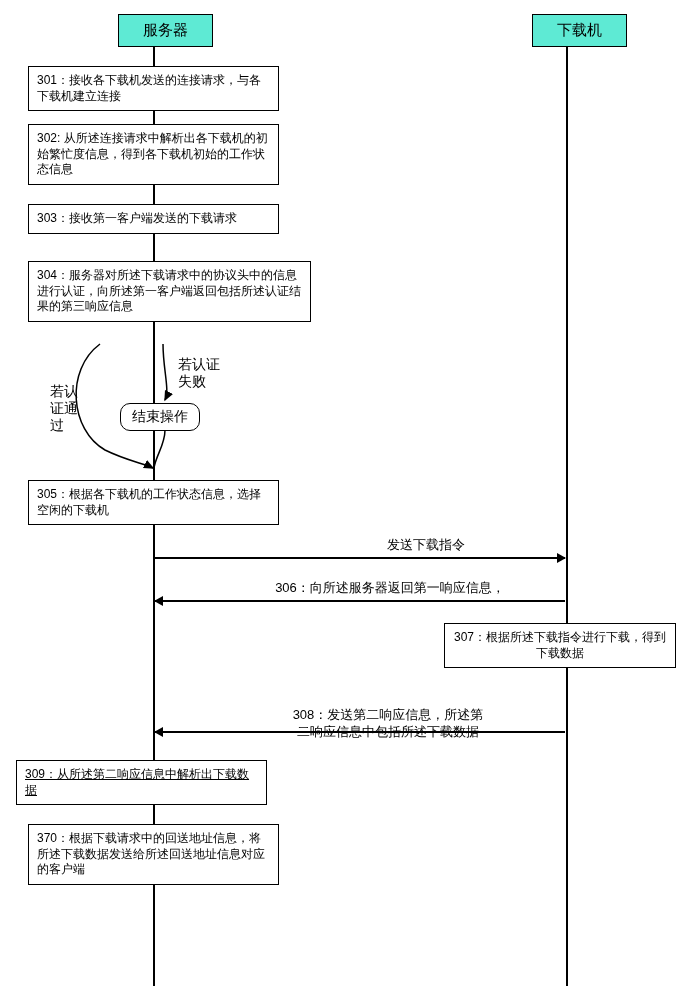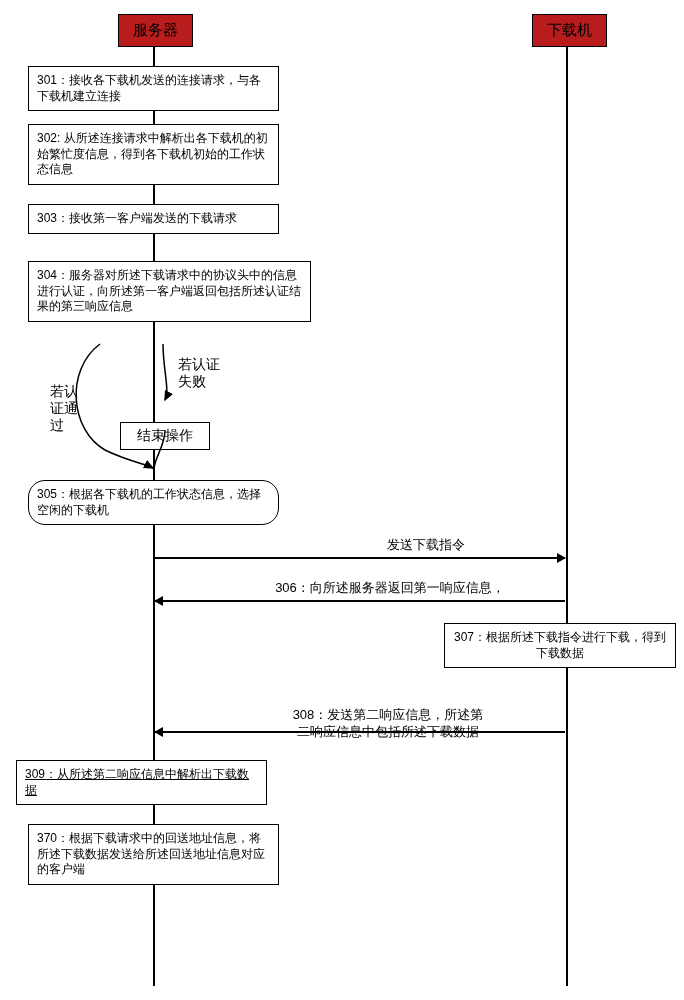--- a/index.html
+++ b/index.html
@@ -8,22 +8,22 @@
       height: 1000px;
       background: #fff;
       font-family: "SimSun", "Microsoft YaHei", sans-serif;
       font-size: 14px;
       position: relative;
       color: #000;
     }
     .participant-box {
       position: absolute;
       border: 1.5px solid #000;
-      padding: 6px 14px;
-      background: #b91c1c;
+      padding: 6px 24px;
+      background: #5eead4;
       text-align: center;
       white-space: nowrap;
       font-size: 15px;
     }
     .lifeline {
       position: absolute;
       width: 1.5px;
       background: #000;
     }
     .step-box {
@@ -113,39 +113,39 @@
 <div class="step-box" style="left:28px; top:261px; width:283px;">
   <span>304：服务器对所述下载请求中的协议头中的信息进行认证，向所述第一客户端返回包括所述认证结果的第三响应信息</span>
 </div>
 
 <div class="branch-label" style="left:178px; top:356px; white-space:pre;">若认证
 失败</div>
 <div class="branch-label" style="left:50px; top:383px; white-space:pre;">若认
 证通
 过</div>
 
-<div class="small-box" style="left:120px; top:422px; width:90px;">
+<div class="small-box" style="left:120px; top:403px; width:80px;border-radius:10px;">
   <span>结束操作</span>
 </div>
 
 <svg class="curve" width="684" height="1000">
   <defs>
     <marker id="arrowhead" markerWidth="8" markerHeight="8" refX="6" refY="3" orient="auto">
       <path d="M0,0 L7,3 L0,6 Z" fill="#000"></path>
     </marker>
   </defs>
 
   <path d="M163,344 C163,370 170,390 165,400" stroke="#000" stroke-width="1.5" fill="none" marker-end="url(#arrowhead)"></path>
 
   <path d="M100,344 C65,370 70,430 105,450 C125,460 145,464 153,468" stroke="#000" stroke-width="1.5" fill="none" marker-end="url(#arrowhead)"></path>
 
   <path d="M165,430 C165,445 156,455 154,468" stroke="#000" stroke-width="1.5" fill="none"></path>
 </svg>
 
-<div class="step-box" style="left:28px; top:480px; width:251px;border-radius:17px;">
+<div class="step-box" style="left:28px; top:480px; width:251px;">
   <span>305：根据各下载机的工作状态信息，选择空闲的下载机</span>
 </div>
 
 <div class="msg-label" style="left:296px; top:537px; width:260px;">
   <span>发送下载指令</span>
 </div>
 <div class="arrow-line arrow-right" style="left:155px; top:557px; width:410px;"></div>
 
 <div class="msg-label" style="left:225px; top:580px; width:330px;">
   <span>306：向所述服务器返回第一响应信息，</span>

